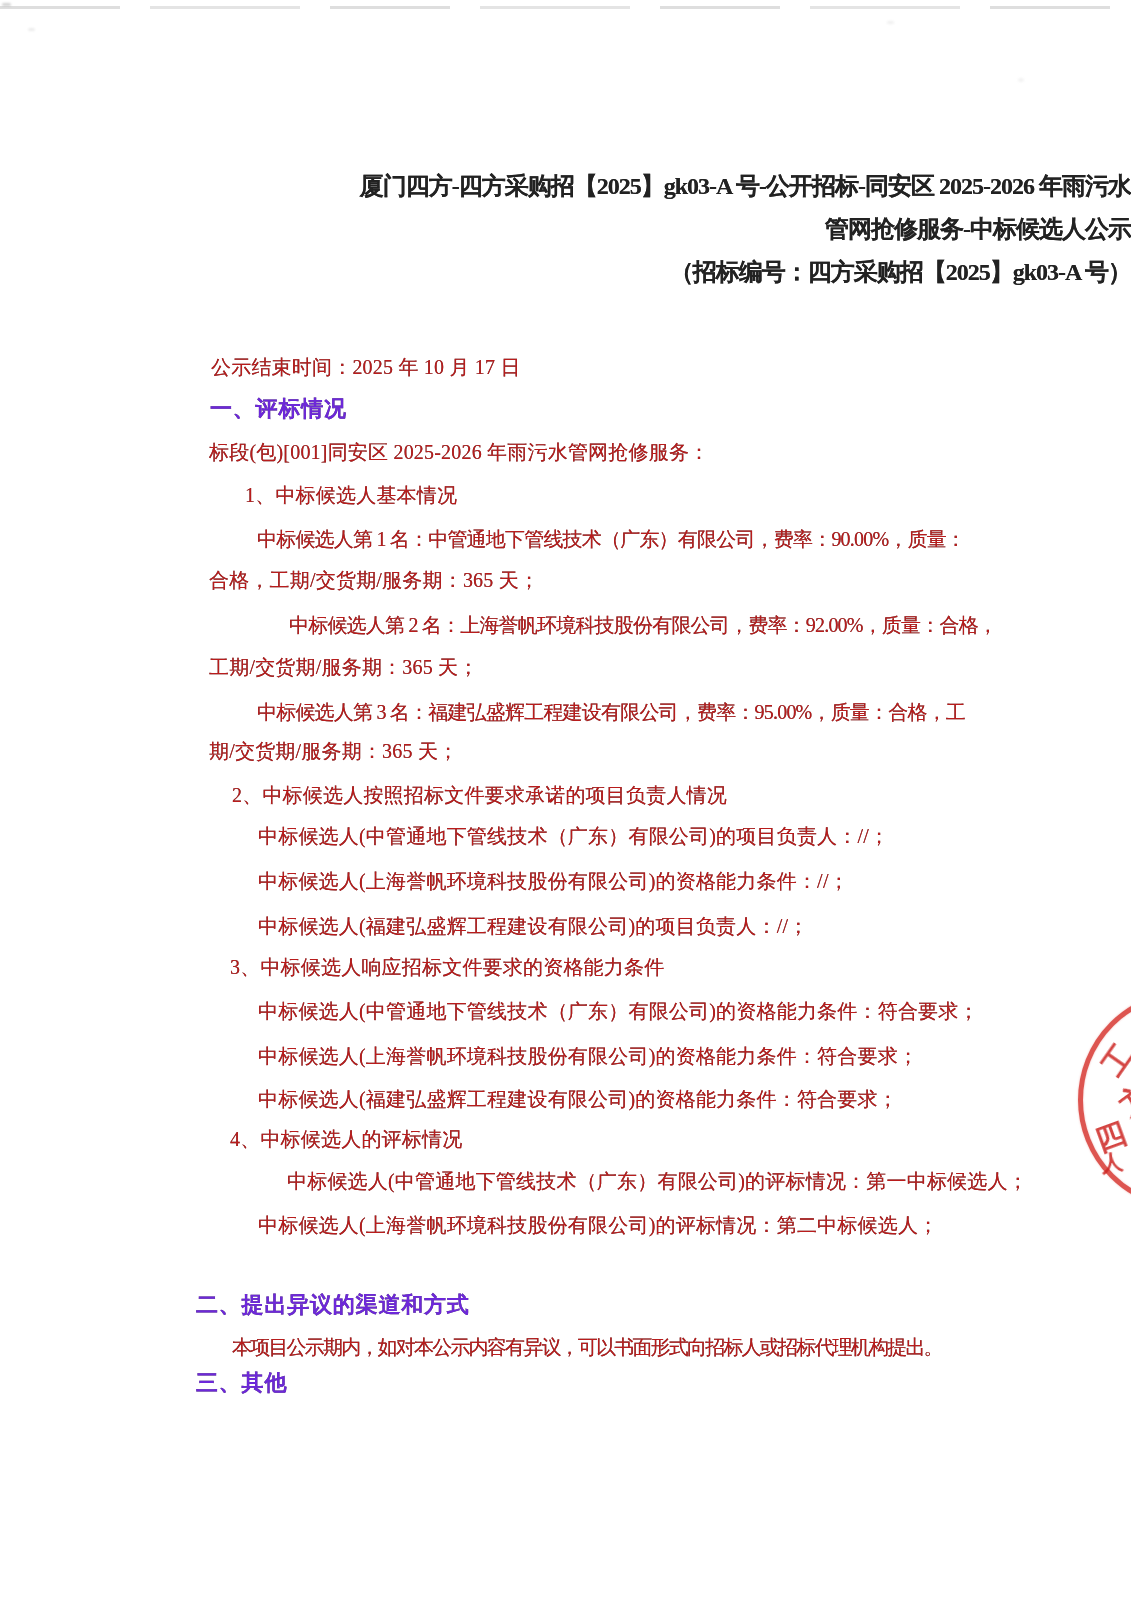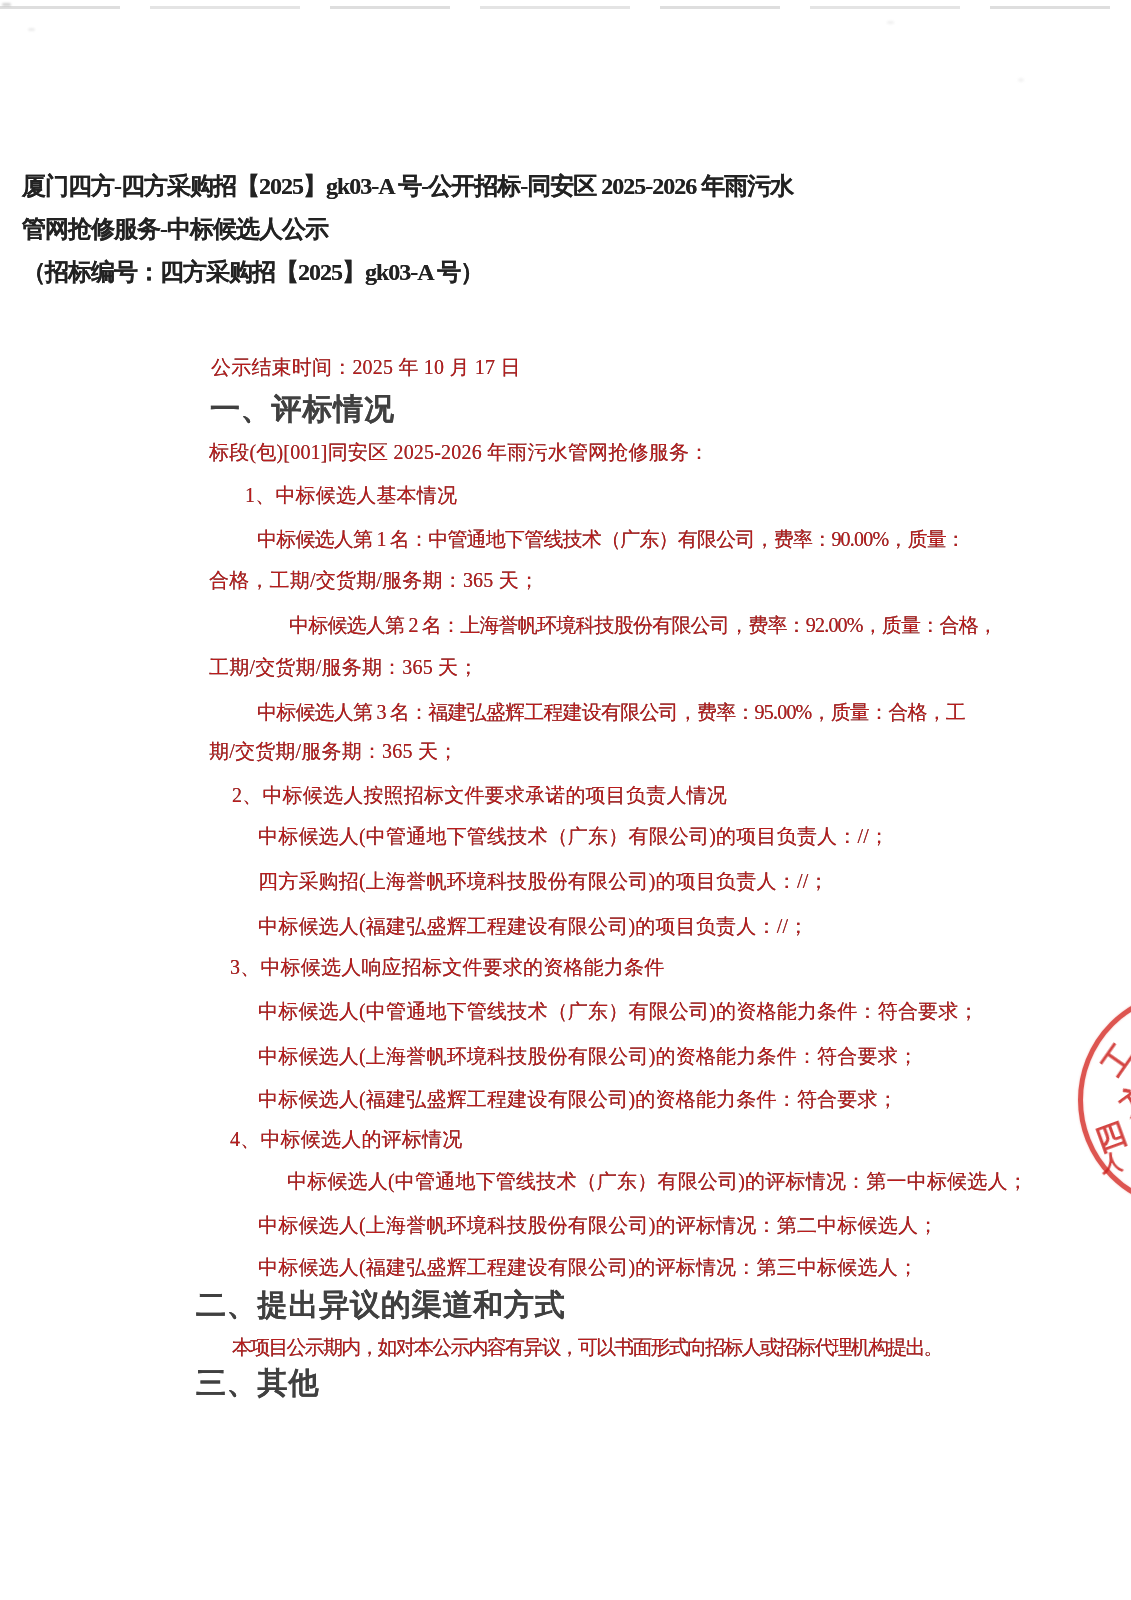--- a/index.html
+++ b/index.html
@@ -6,30 +6,30 @@
   .page{
     position:relative;
     width:1131px;height:1600px;
     background:#ffffff;
     overflow:hidden;
     font-family:"Liberation Serif","DejaVu Serif",serif;
     color:#1f1f1f;
   }
   .tline{
     position:absolute;left:22px;right:0;
-    text-align:left;white-space:nowrap;
+    text-align:right;white-space:nowrap;
     font-size:24px;font-weight:bold;letter-spacing:-1px;
     color:#222;text-shadow:0 0 .5px rgba(30,30,30,.85);
   }
   .line{
     position:absolute;white-space:nowrap;
     font-size:20px;line-height:30px;letter-spacing:.2px;
     color:#b91c1c;text-shadow:0 0 .5px rgba(40,40,40,.8);
   }
-  .hd{font-weight:bold;font-size:30px;letter-spacing:.8px;color:#404040;}
+  .hd{font-weight:bold;font-size:22px;letter-spacing:.8px;color:#6d28d9;}
   .tight{letter-spacing:-.8px;}
   .tight2{letter-spacing:-1.8px;}
   
   .art{position:absolute;background:#9a9a9a;border-radius:2px;filter:blur(1px);}
   .topline{
     position:absolute;left:0;top:6px;width:1131px;height:3px;opacity:.28;filter:blur(.6px);
     background:repeating-linear-gradient(90deg,#8d8d8d 0 120px,transparent 120px 150px,#a0a0a0 150px 300px,transparent 300px 330px);
   }
   
   .seal-ring{
@@ -69,32 +69,31 @@
   <div class="line" style="top:480px;left:245px;">1、中标候选人基本情况</div>
   <div class="line tight" style="top:524px;left:257px;">中标候选人第 1 名：中管通地下管线技术（广东）有限公司，费率：90.00%，质量：</div>
   <div class="line" style="top:565px;left:209px;">合格，工期/交货期/服务期：365 天；</div>
   <div class="line tight" style="top:610px;left:257px;margin-left:32px;">中标候选人第 2 名：上海誉帆环境科技股份有限公司，费率：92.00%，质量：合格，</div>
   <div class="line" style="top:652px;left:209px;">工期/交货期/服务期：365 天；</div>
   <div class="line tight" style="top:697px;left:257px;">中标候选人第 3 名：福建弘盛辉工程建设有限公司，费率：95.00%，质量：合格，工</div>
   <div class="line" style="top:736px;left:209px;">期/交货期/服务期：365 天；</div>
 
   <div class="line" style="top:780px;left:232px;">2、中标候选人按照招标文件要求承诺的项目负责人情况</div>
   <div class="line" style="top:821px;left:258px;">中标候选人(中管通地下管线技术（广东）有限公司)的项目负责人：//；</div>
-  <div class="line" style="top:866px;left:258px;">四方采购招(上海誉帆环境科技股份有限公司)的项目负责人：//；</div>
+  <div class="line" style="top:866px;left:258px;">中标候选人(上海誉帆环境科技股份有限公司)的资格能力条件：//；</div>
   <div class="line" style="top:911px;left:258px;">中标候选人(福建弘盛辉工程建设有限公司)的项目负责人：//；</div>
 
   <div class="line" style="top:952px;left:230px;">3、中标候选人响应招标文件要求的资格能力条件</div>
   <div class="line" style="top:996px;left:258px;">中标候选人(中管通地下管线技术（广东）有限公司)的资格能力条件：符合要求；</div>
   <div class="line" style="top:1041px;left:258px;">中标候选人(上海誉帆环境科技股份有限公司)的资格能力条件：符合要求；</div>
   <div class="line" style="top:1084px;left:258px;">中标候选人(福建弘盛辉工程建设有限公司)的资格能力条件：符合要求；</div>
 
   <div class="line" style="top:1124px;left:230px;">4、中标候选人的评标情况</div>
   <div class="line" style="top:1166px;left:258px;margin-left:29px;">中标候选人(中管通地下管线技术（广东）有限公司)的评标情况：第一中标候选人；</div>
   <div class="line" style="top:1210px;left:258px;">中标候选人(上海誉帆环境科技股份有限公司)的评标情况：第二中标候选人；</div>
-  <div class="line" style="top:1252px;left:258px;">中标候选人(福建弘盛辉工程建设有限公司)的评标情况：第三中标候选人；</div>
 
   <div class="line hd" style="top:1290px;left:196px;">二、提出异议的渠道和方式</div>
   <div class="line tight2" style="top:1332px;left:232px;">本项目公示期内，如对本公示内容有异议，可以书面形式向招标人或招标代理机构提出。</div>
 
   <div class="line hd" style="top:1368px;left:196px;">三、其他</div>
 
   <div>
     <div class="seal-ring"></div>
     <span class="seal-char" style="left:1103px;top:1045px;transform:rotate(-55deg);">工</span>
     <span class="seal-char" style="left:1120px;top:1085px;transform:rotate(-36deg);">方</span>

